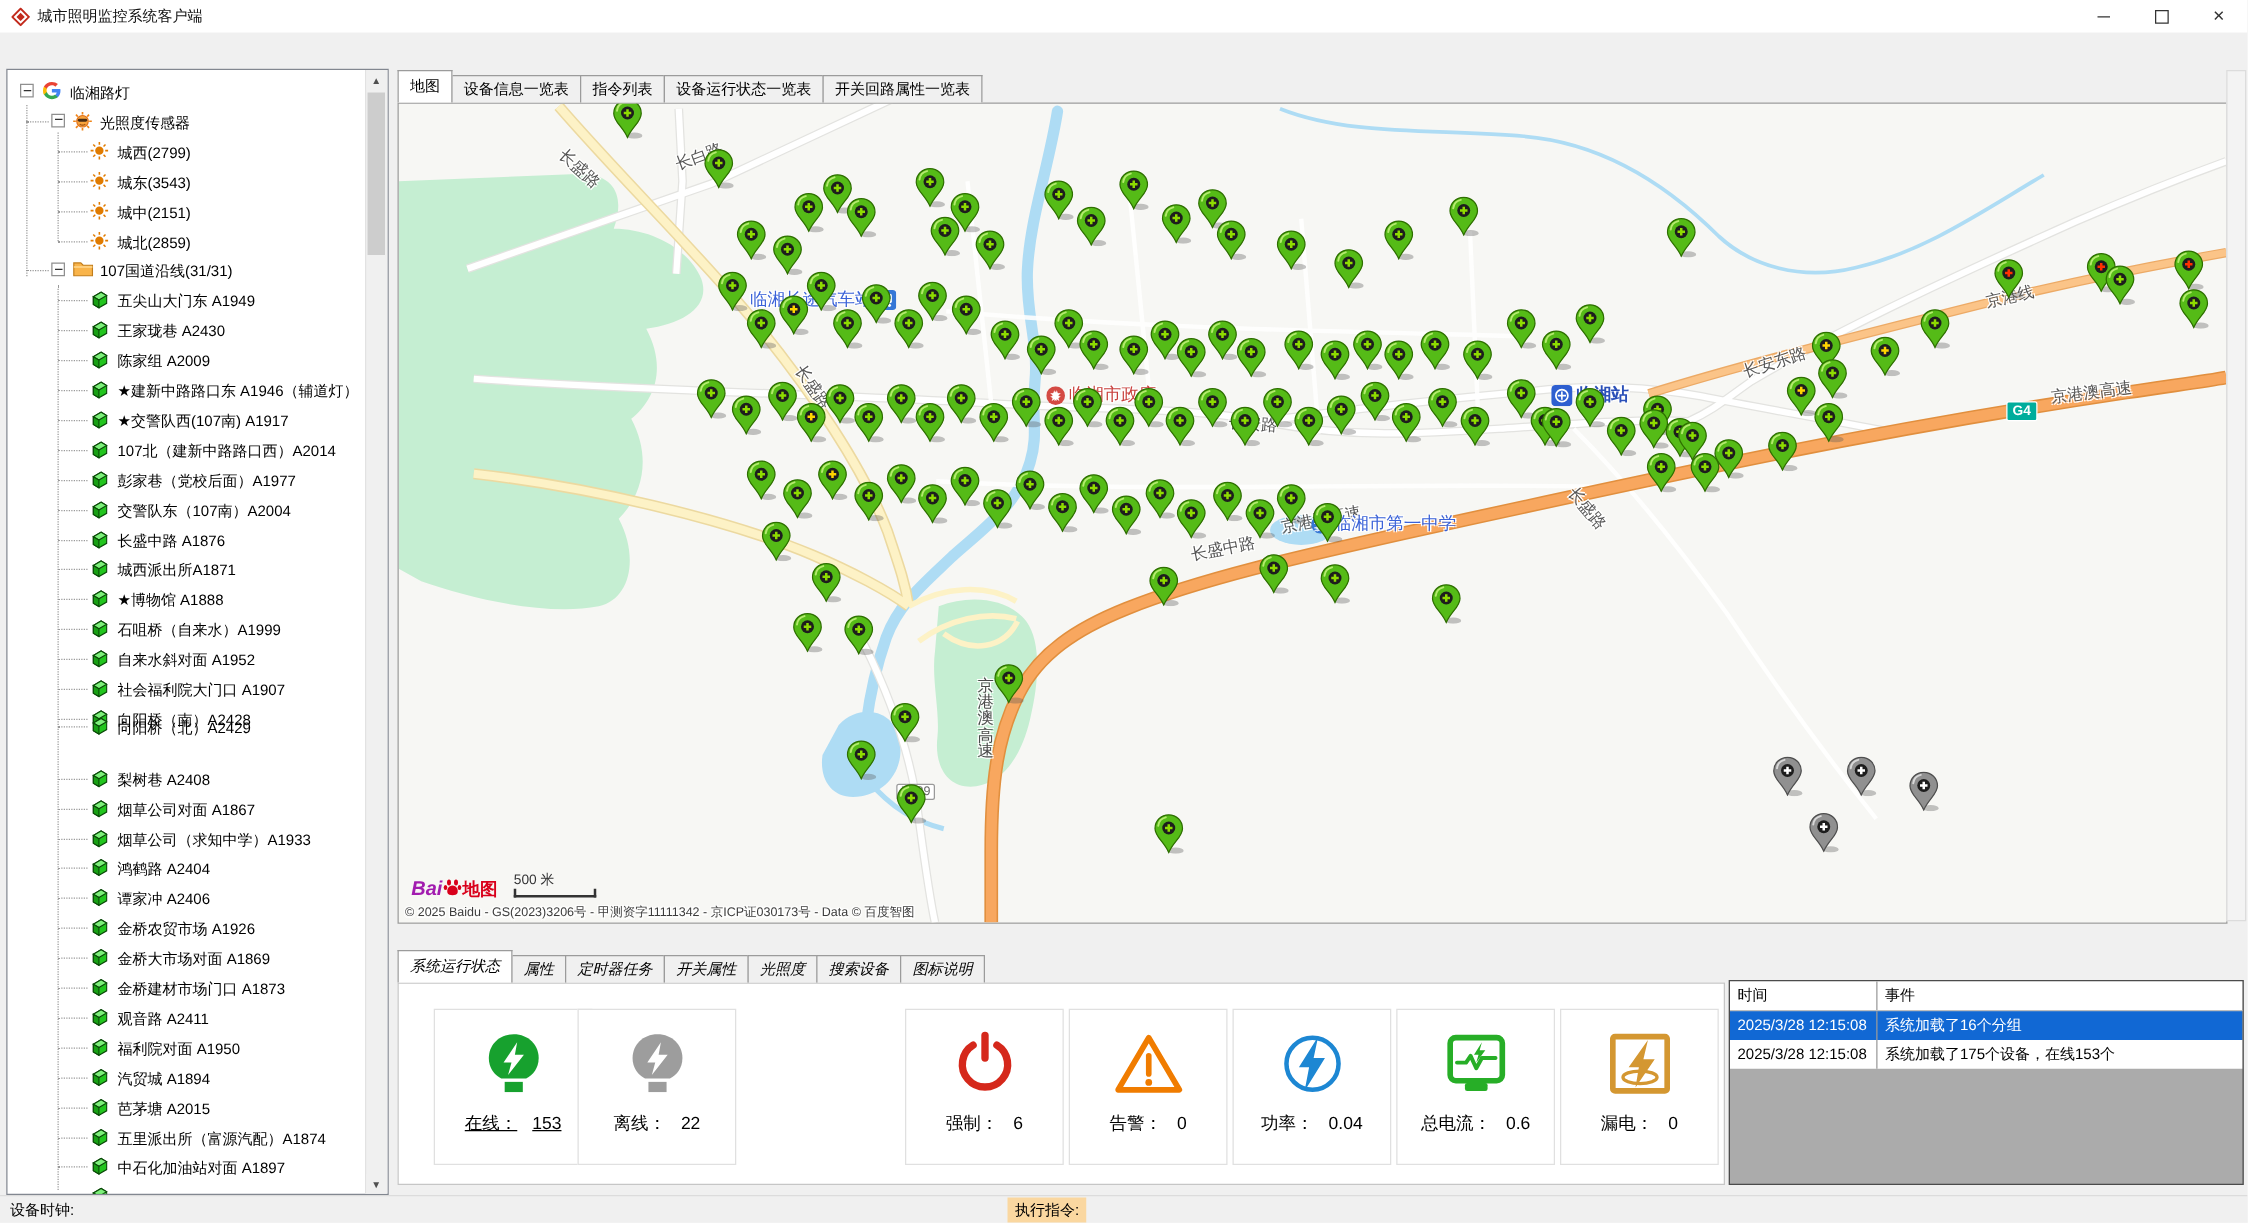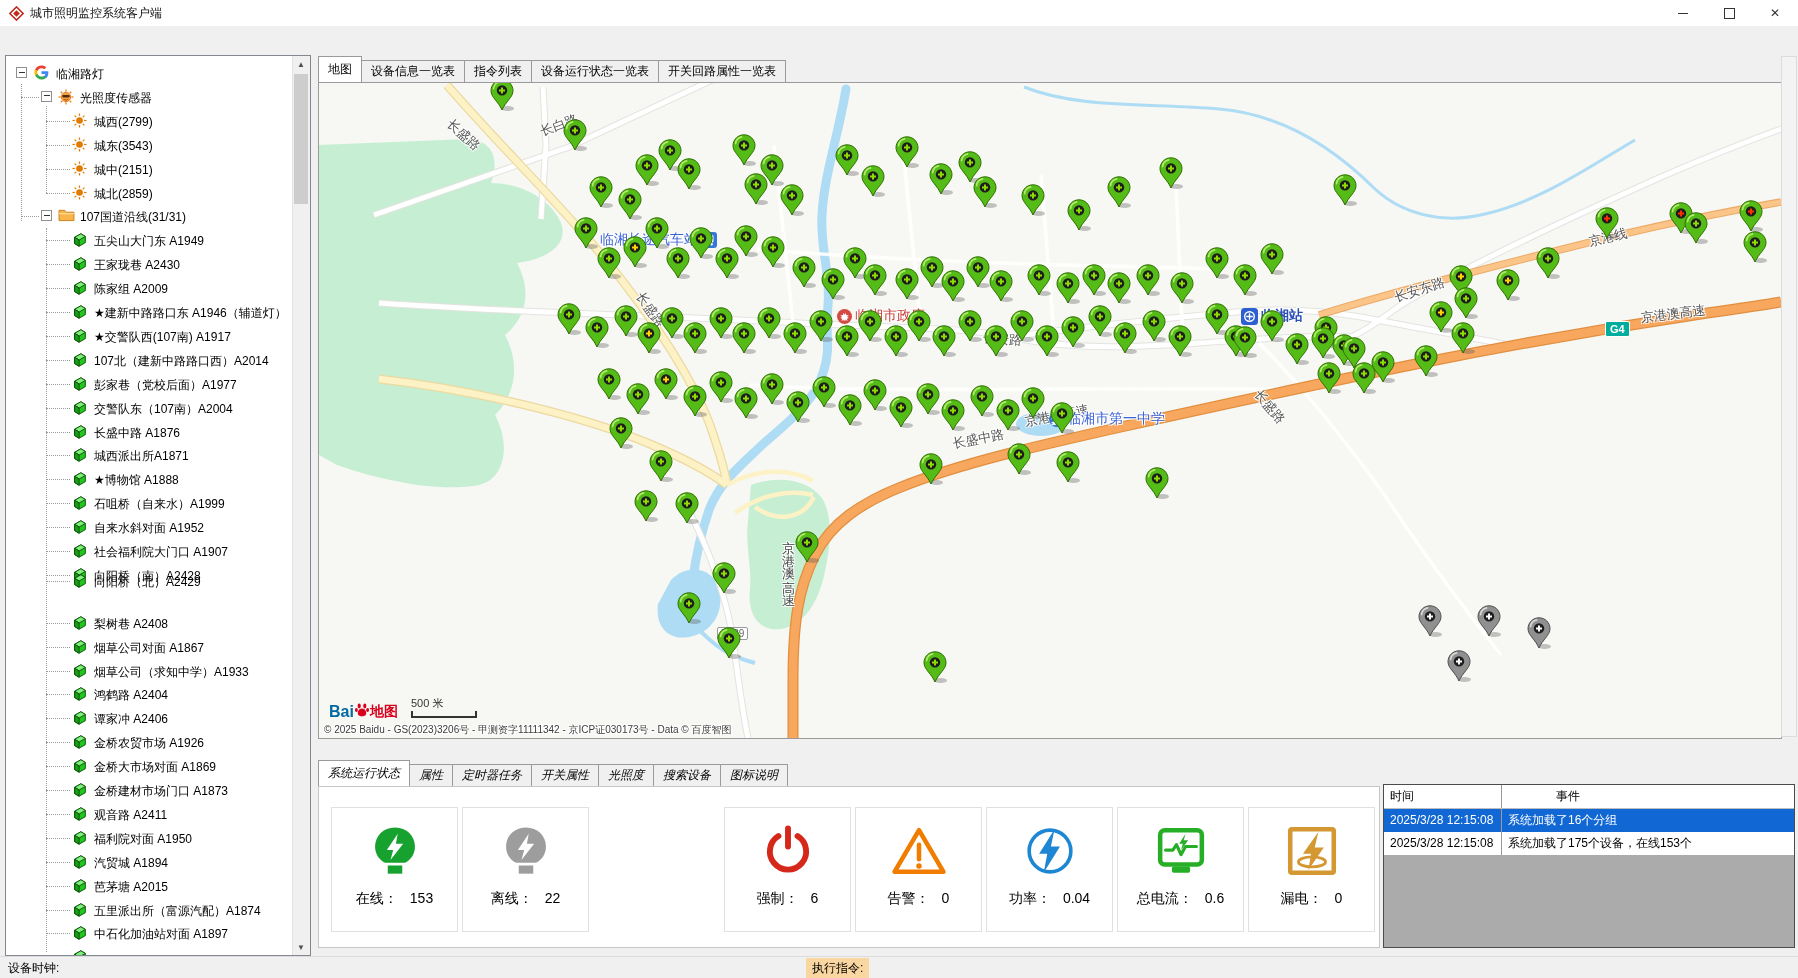--- a/index.html
+++ b/index.html
@@ -45,40 +45,40 @@
   .road-label{position:absolute;font-size:13px;color:#555;white-space:nowrap;
       text-shadow:-1px -1px 0 #fff,1px -1px 0 #fff,-1px 1px 0 #fff,1px 1px 0 #fff;}
   .road-label.vert{writing-mode:vertical-lr;text-orientation:upright;letter-spacing:13px;color:#4a4a4a;}
   .hw-badge{position:absolute;background:#00ad9c;color:#fff;font-size:11px;font-weight:bold;padding:1px 4px;border-radius:2px;border:1px solid #fff;}
   .county-badge{position:absolute;background:#fff;color:#666;font-size:10px;padding:0 3px;border-radius:2px;border:1px solid #9a9a9a;}
   .poi{position:absolute;display:flex;align-items:center;gap:3px;
       text-shadow:-1px -1px 0 #fff,1px -1px 0 #fff,-1px 1px 0 #fff,1px 1px 0 #fff;font-size:14px;white-space:nowrap;}
   .pin{position:absolute;width:24px;height:32px;cursor:pointer;}
   
   .baidu-logo{position:absolute;left:10px;bottom:17px;display:flex;align-items:center;font-weight:bold;}
-  .baidu-logo .bai{color:#0369a1;font-size:16px;}
+  .baidu-logo .bai{color:#a21caf;font-size:16px;font-style:italic;}
   .baidu-logo .ditu{color:#d9001b;font-size:14px;}
   .scalebar{position:absolute;left:92px;bottom:20px;width:66px;}
   .scale-text{font-size:11px;color:#333;text-shadow:0 0 2px #fff;}
   .scale-line{height:5px;border-left:2px solid #333;border-right:2px solid #333;border-bottom:2px solid #333;}
   .attrib-line{position:absolute;left:5px;bottom:1px;font-size:10px;color:#3c3c3c;white-space:nowrap;
       text-shadow:-1px -1px 0 #fff,1px -1px 0 #fff,-1px 1px 0 #fff,1px 1px 0 #fff;}
   .map-vscroll{position:absolute;left:1781px;top:56px;width:16px;height:681px;background:#f3f3f3;border:1px solid #dcdcdc;box-sizing:border-box;}
   
   .bottompanel{position:absolute;left:318px;top:786px;width:1062px;height:162px;background:#fff;border:1px solid #c6c6c6;box-sizing:border-box;}
   .card{position:absolute;top:20px;width:127px;height:125px;background:#fff;border:1px solid #e0e0e0;box-sizing:border-box;text-align:center;}
   .card-icon{margin-top:10px;height:66px;display:flex;align-items:center;justify-content:center;}
   .card-text{font-size:14px;margin-top:6px;color:#000;}
   .card-val{margin-left:12px;}
   
   .eventlog{position:absolute;left:1383px;top:784px;width:412px;height:164px;background:#ababab;border:1px solid #4b4b4b;box-sizing:border-box;overflow:hidden;}
   .ev-row{display:flex;height:23px;line-height:23px;font-size:12px;background:#fff;}
   .ev-row .c1{width:118px;padding-left:6px;box-sizing:border-box;border-right:1px solid #9a9a9a;overflow:hidden;}
   .ev-row .c2{flex:1;padding-left:6px;overflow:hidden;}
-  .ev-row.header{border-bottom:1px solid #bdbdbd;gap:48px;}
+  .ev-row.header{border-bottom:1px solid #bdbdbd;}
   .ev-row.selected{background:#1168d4;color:#fff;}
   
   .statusbar{position:absolute;left:0;top:956px;width:1798px;height:22px;background:#f0f0f0;border-top:1px solid #dcdcdc;}
   .sb-left{position:absolute;left:8px;top:3px;font-size:12px;}
   .exec{position:absolute;left:806px;top:1px;font-size:12px;background:#fad7a0;padding:2px 6px;}
 </style>
 </head>
 <body>
 
 <div class="app">
@@ -1574,21 +1574,21 @@
       <div class="tab active">系统运行状态</div>
       <div class="tab">属性</div>
       <div class="tab">定时器任务</div>
       <div class="tab">开关属性</div>
       <div class="tab">光照度</div>
       <div class="tab">搜索设备</div>
       <div class="tab">图标说明</div>
     </div>
 
   <div class="bottompanel" id="bottompanel">
-      <div class="card" style="left: 12px;">
+      <div class="card" style="left: 28px; text-decoration: underline;">
         <div class="card-icon">
           <svg viewBox="0 0 64 64" width="58" height="58">
             <path d="M32,6 C19,6 10,15.5 10,27 C10,36 15,42 21,45 L43,45 C49,42 54,36 54,27 C54,15.5 45,6 32,6 Z" fill="#17a12e"></path>
             <polygon points="35,13 23,31 30,31 27,42 41,24 33,24" fill="#fff"></polygon>
             <rect x="24" y="48" width="16" height="9" fill="#17a12e"></rect>
           </svg>
         </div>
         <div class="card-text"><span>在线：</span><span class="card-val">153</span></div>
       </div>
       <div class="card" style="left: 143px;">

